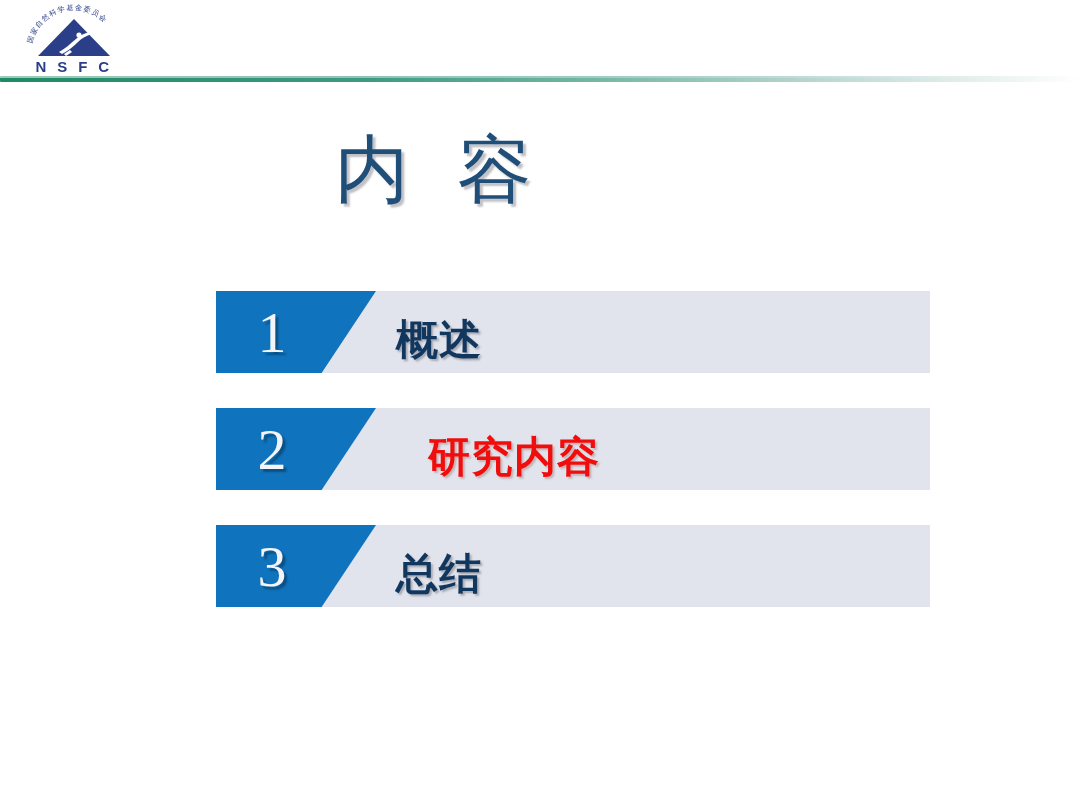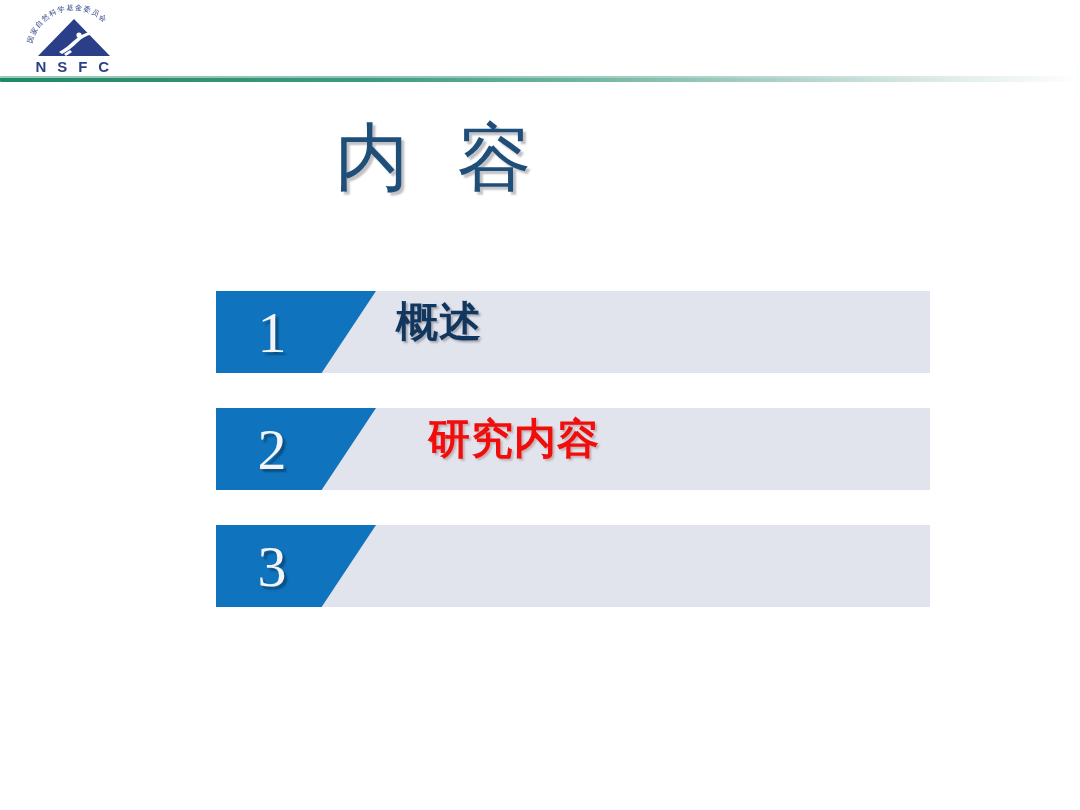--- a/index.html
+++ b/index.html
@@ -64,21 +64,21 @@
     background: linear-gradient(to right,
         rgba(255,255,255,0.55) 0%,
         rgba(255,255,255,0.35) 50%,
         rgba(255,255,255,0.0) 100%);
   }
 
   
   .page-title {
     position: absolute;
     left: 0;
-    top: 112px;
+    top: 124px;
     width: 880px;
     text-align: center;
     font-family: "Liberation Sans", "DejaVu Sans", sans-serif;
     font-size: 74px;
     line-height: 92px;
     letter-spacing: 14px;
     color: #1f4e79;
     text-shadow: 3px 3px 2px rgba(140,140,150,0.55);
     white-space: pre;
   }
@@ -131,21 +131,21 @@
     font-size: 58px;
     font-weight: 400;
     color: #f2f4f7;
     text-shadow: 3px 3px 2px rgba(10,50,85,0.55);
     pointer-events: none;
   }
 
   .row-label {
     position: absolute;
     left: 180px;
-    top: 0;
+    top: 18px;
     height: 61px;
     display: flex;
     align-items: center;
     font-family: "Liberation Sans", "DejaVu Sans", sans-serif;
     font-size: 42px;
     font-weight: 700;
     letter-spacing: 1px;
     color: #12375f;
     text-shadow: 2px 2px 2px rgba(150,152,162,0.75);
     white-space: nowrap;
@@ -201,17 +201,18 @@
       <div class="row-bg"></div>
       <div class="row-chip"></div>
       <div class="row-number">2</div>
       <div class="row-label is-active">研究内容</div>
     </div>
 
     <div class="agenda-row">
       <div class="row-bg"></div>
       <div class="row-chip"></div>
       <div class="row-number">3</div>
+      <div class="row-label">总结</div>
     </div>
 
   </div>
 
 </div>
 
 </body></html>

